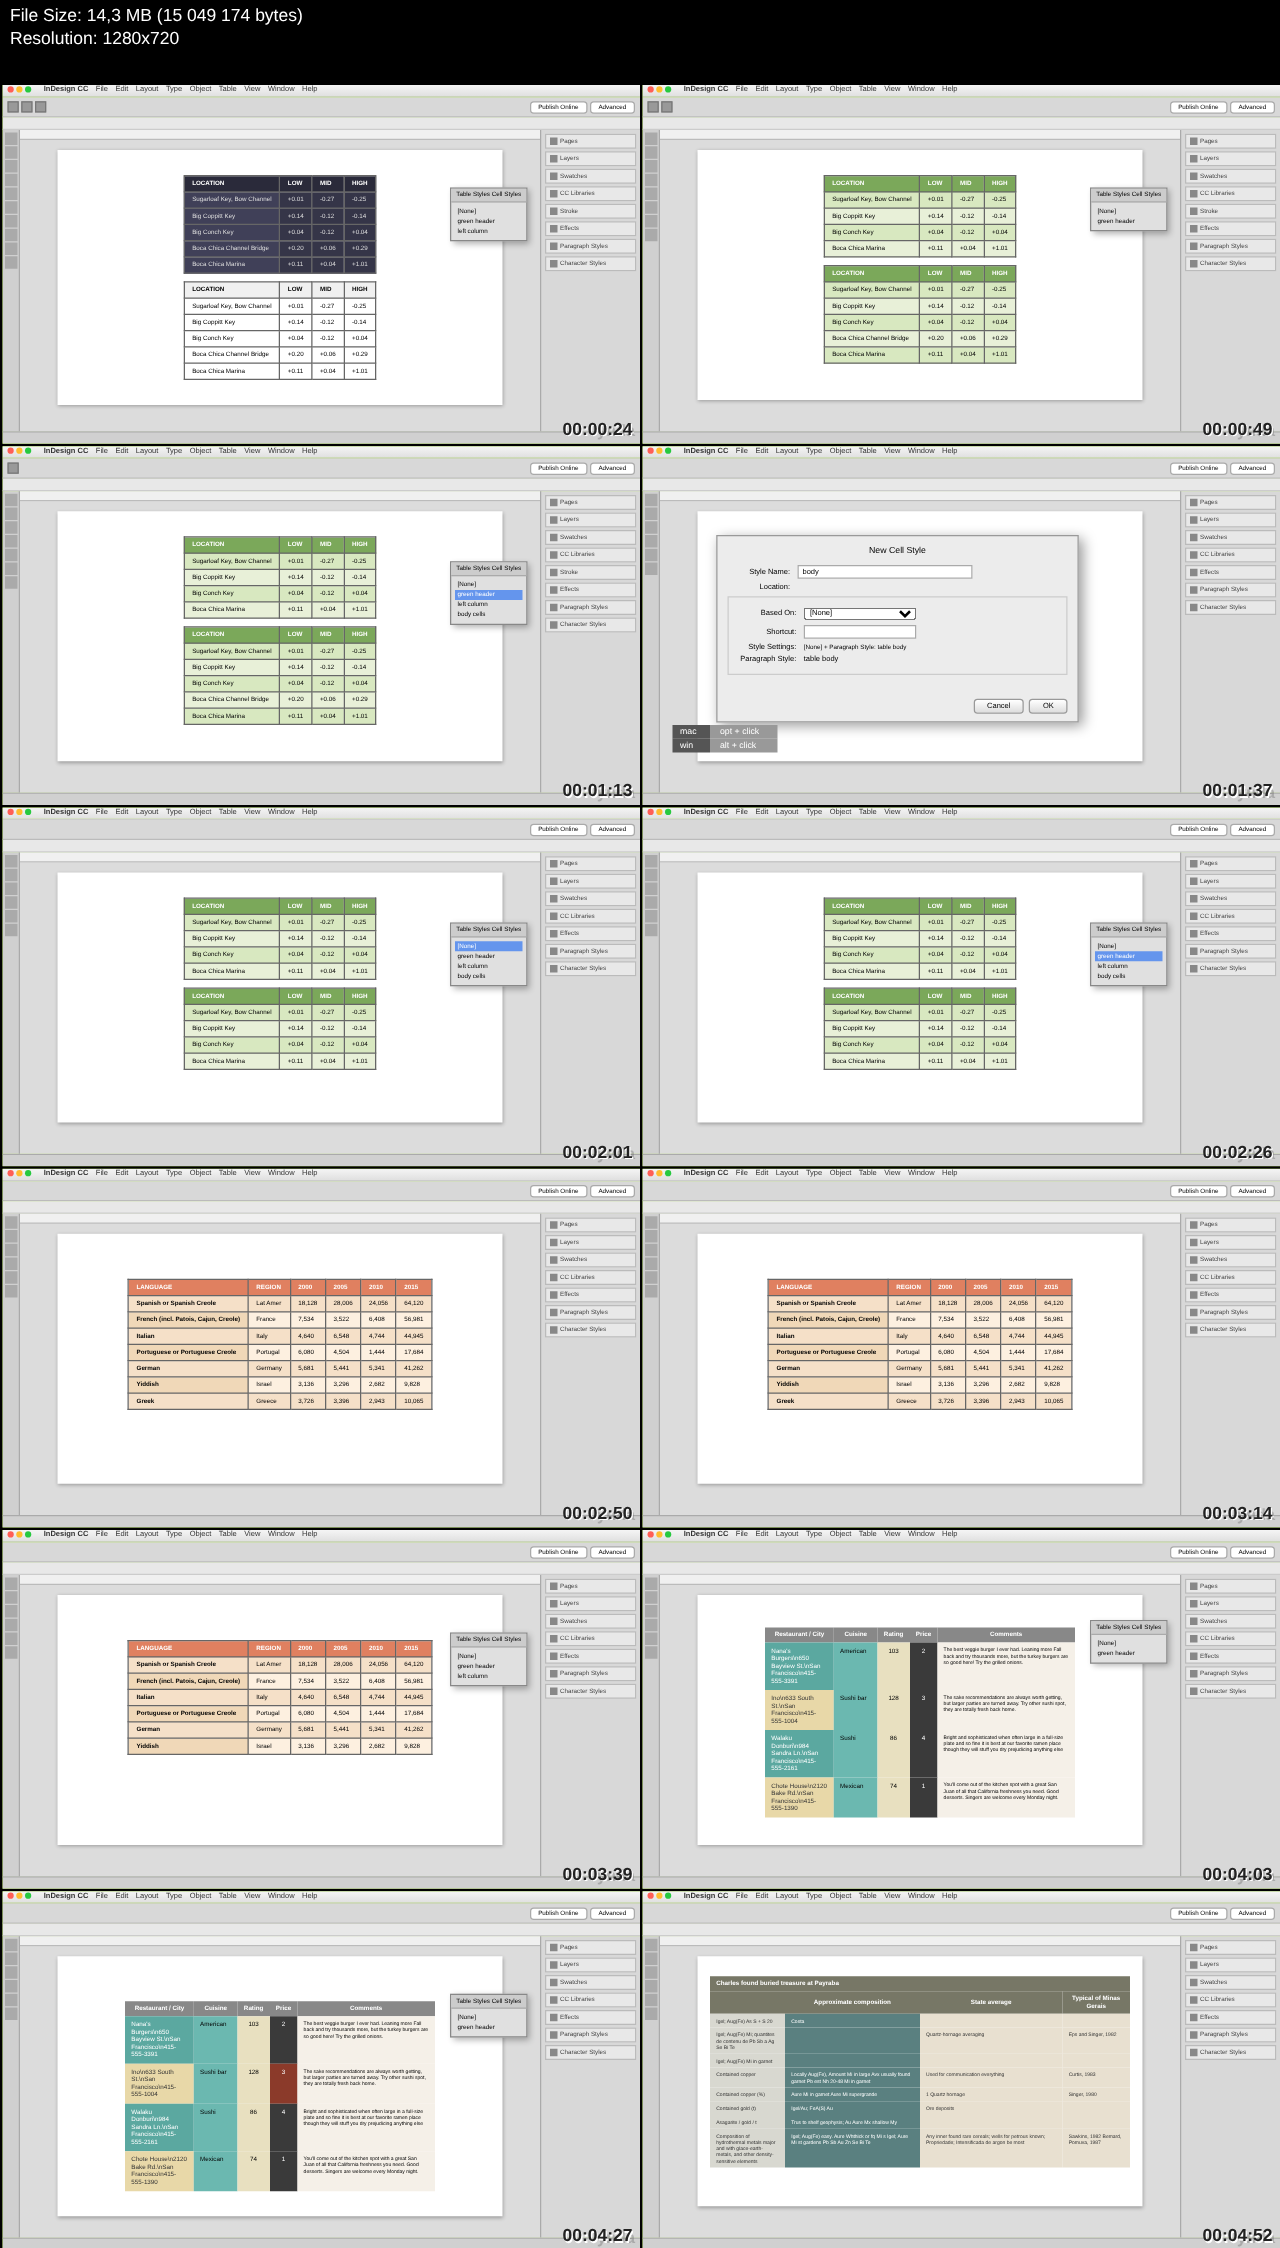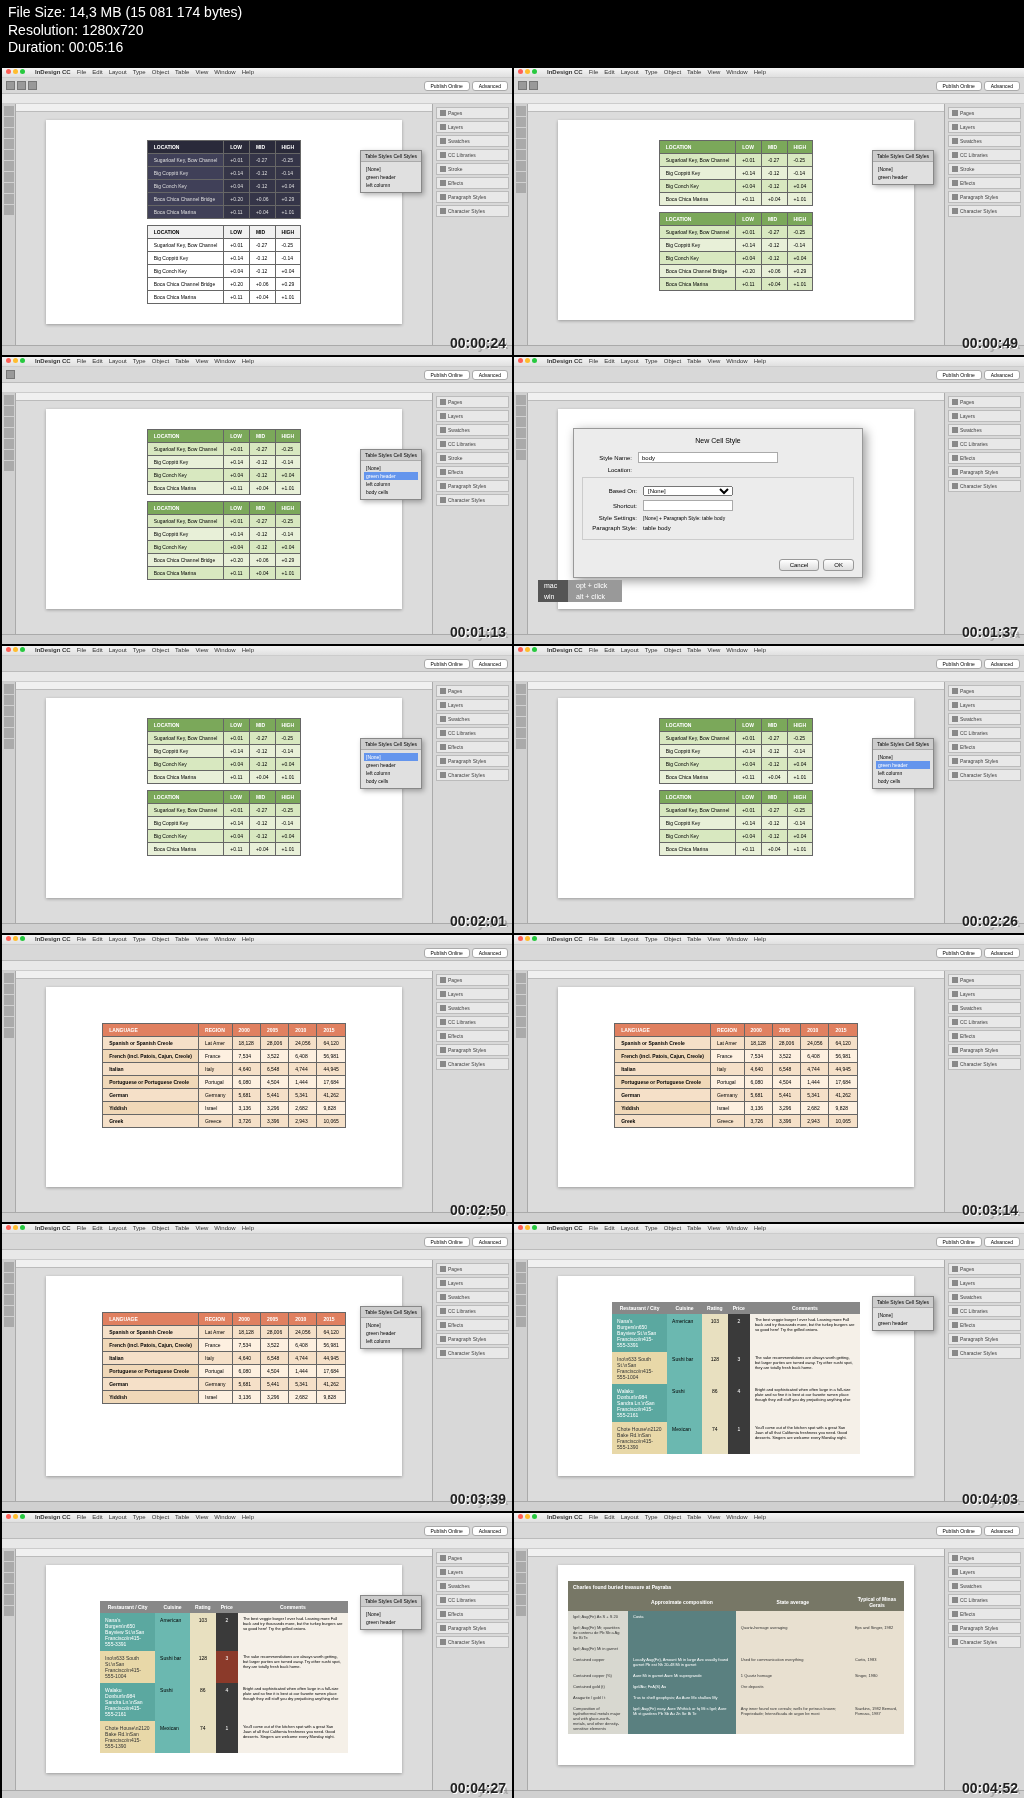--- a/index.html
+++ b/index.html
@@ -265,23 +265,22 @@
   }
   .sci-table th { background: #776; color: #fff; padding: 3px 5px; font-size: 5px; }
   .sci-table td { background: #5a8080; color: #fff; padding: 3px 5px; vertical-align: top; }
   .sci-table .lbl { background: #d8d8d0; color: #333; width: 60px; }
   .sci-table .val2 { background: #e8e0d0; color: #333; }
 </style>
 </head>
 <body>
 
 <div class="header">
-  <div class="header-line">File Size: 14,3 MB (15 081 174 bytes)</div>
+  <div class="header-line">File Size: 14,3 MB (15 049 174 bytes)</div>
   <div class="header-line">Resolution: 1280x720</div>
-  <div class="header-line">Duration: 00:05:16</div>
 </div>
 
 <div class="grid">
 
   <div class="thumb">
     <div class="menubar">
         <span class="dots">
           <span class="dot r"></span>
           <span class="dot y"></span>
           <span class="dot g"></span>

